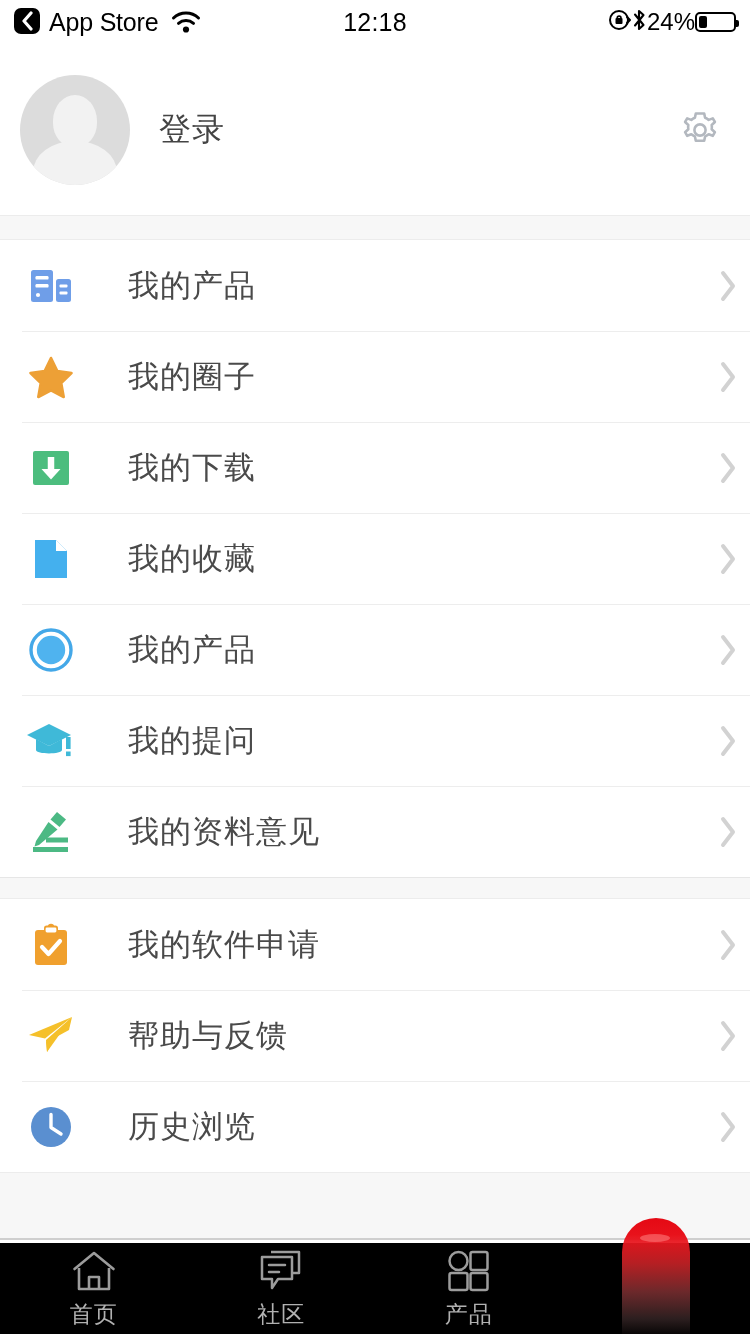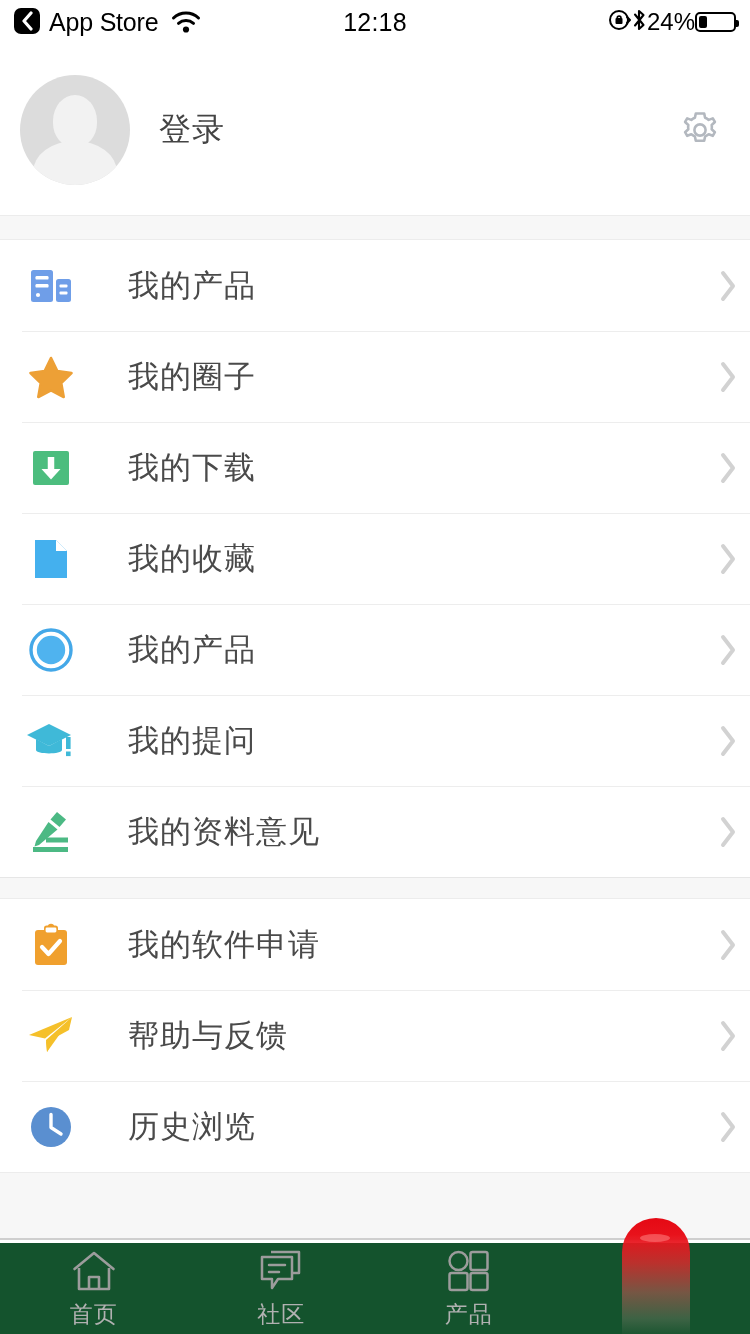--- a/index.html
+++ b/index.html
@@ -96,21 +96,21 @@
     display: flex; align-items: center; justify-content: center;
   }
   .row-label {
     margin-left: 48px; font-size: 31px; color: #4a4a4a; letter-spacing: 1px;
   }
   .chev { margin-left: auto; display: flex; align-items: center; }
 
   
   .tabbar {
     position: absolute; left: 0; bottom: 0; width: 750px; height: 91px;
-    background: #14532d; display: flex; align-items: stretch; font-family: Liberation Serif, serif;
+    background: #000000; display: flex; align-items: stretch; font-family: Liberation Serif, serif;
   }
   .tab {
     flex: 1 1 0; display: flex; flex-direction: column;
     align-items: center; justify-content: center; gap: 6px; position: relative;
   }
   .tab-icon { height: 46px; display: flex; align-items: flex-end; justify-content: center; }
   .tab-label { font-size: 23px; color: #b1b1b1; letter-spacing: 1px; }
   .touch-overlay {
     position: absolute; left: 50%; transform: translateX(-50%);
     bottom: -4px; width: 68px; height: 120px;

